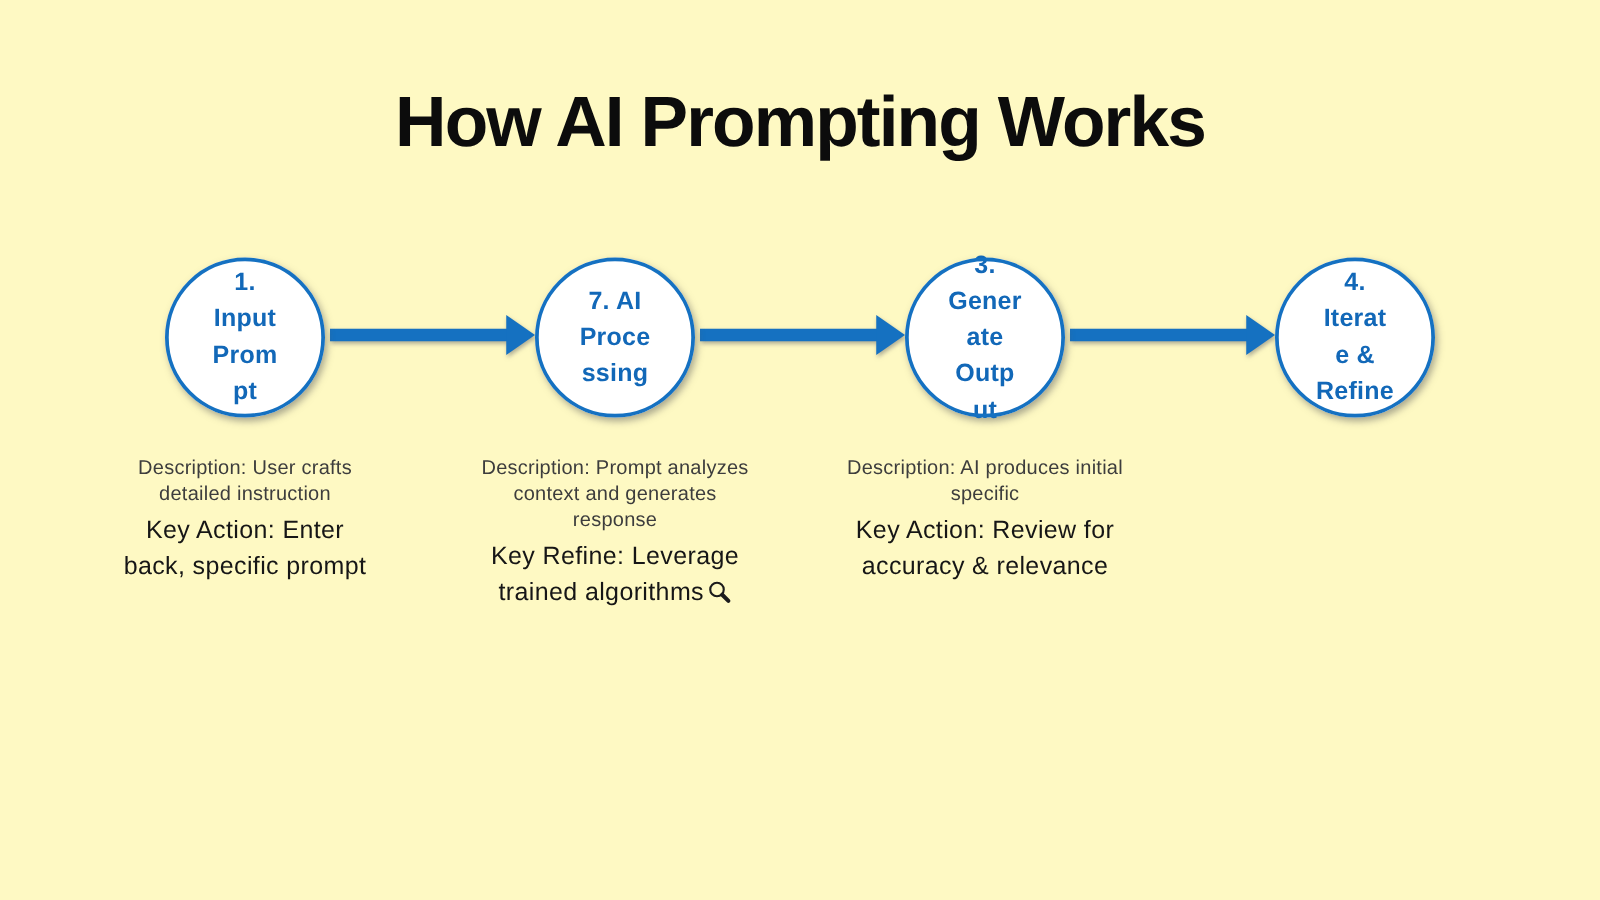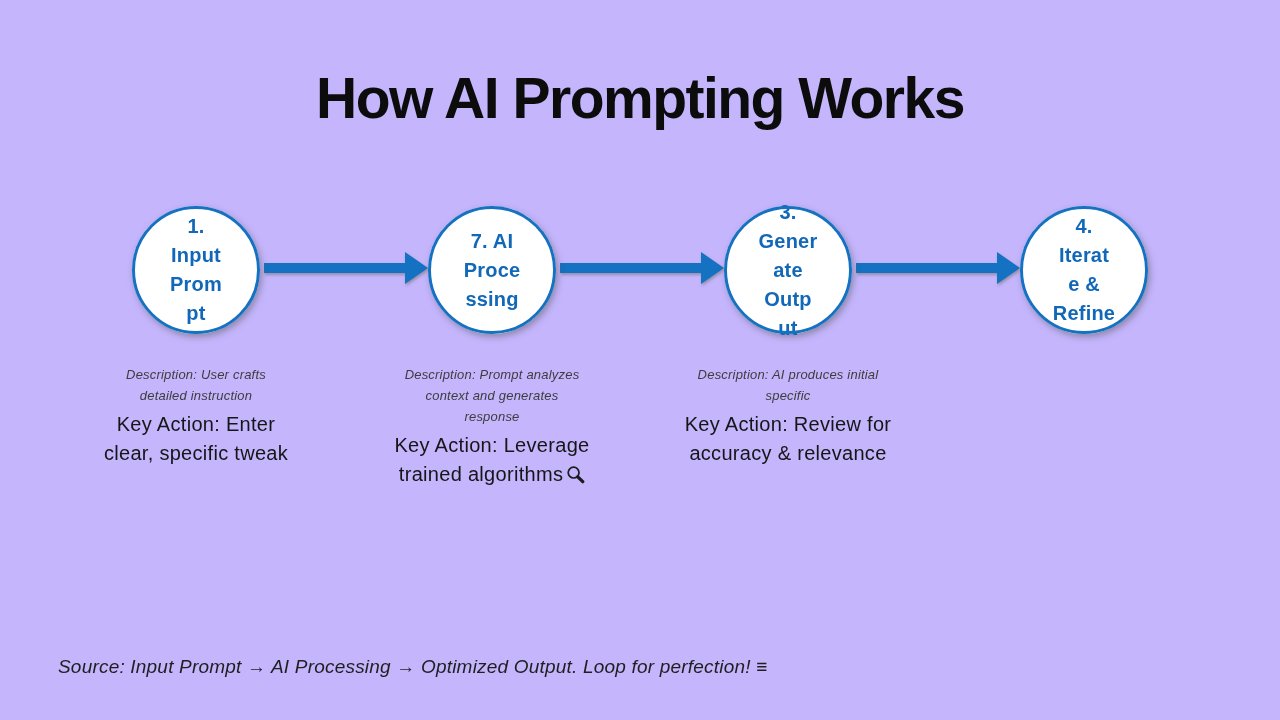--- a/index.html
+++ b/index.html
@@ -1,19 +1,19 @@
 <!DOCTYPE html>
 <html><head>
 <meta charset="utf-8">
 <style>
   html,body{margin:0;padding:0;background:#ffffff;}
   .slide{
     position:relative;
     width:1280px;height:720px;
-    background:#c4b5fd;
+    background:#fef9c3;
     overflow:hidden;
     font-family:"Liberation Sans", sans-serif;
   }
   .title{
     position:absolute;
     top:62px;left:0;width:1280px;
     text-align:center;
     font-size:57px;
     font-weight:700;
     letter-spacing:-1.5px;
@@ -53,26 +53,25 @@
   .flow-arrow{
     position:absolute;top:251px;width:164px;height:34px;
     filter:drop-shadow(1px 2px 1.5px rgba(110,110,110,0.55));
   }
   
   .step-text{
     position:absolute;top:364px;width:280px;
     text-align:center;
   }
   .step-desc{
-    font-size:13px;
+    font-size:16px;
     line-height:21px;
     letter-spacing:0.2px;
     color:#3d3d3d;
     white-space:pre-line;
-    font-style:italic;
   }
   .step-key{
     margin-top:4px;
     font-size:20px;
     line-height:29px;
     letter-spacing:0.3px;
     color:#161616;
     white-space:pre-line;
   }
   .mag-icon{
@@ -143,39 +142,38 @@
   </svg>
   <svg class="flow-arrow" style="left:856px" viewBox="0 0 164 34">
     <rect x="0" y="12" width="143" height="10" fill="#1571C1"></rect>
     <polygon points="141,1 164,17 141,33" fill="#1571C1"></polygon>
   </svg>
 
   <div class="step-text" style="left:56px">
     <div class="step-desc">Description: User crafts
 detailed instruction</div>
     <div class="step-key">Key Action: Enter
-clear, specific tweak</div>
+back, specific prompt</div>
   </div>
 
   <div class="step-text" style="left:352px">
     <div class="step-desc">Description: Prompt analyzes
 context and generates
 response</div>
-    <div class="step-key"><span>Key Action: Leverage
+    <div class="step-key"><span>Key Refine: Leverage
 trained algorithms</span><svg class="mag-icon" width="19" height="19" viewBox="0 0 20 20">
           <circle cx="8" cy="8" r="5.7" fill="none" stroke="#1c1c1c" stroke-width="1.8"></circle>
           <line x1="12.4" y1="12.4" x2="17.6" y2="17.6" stroke="#1c1c1c" stroke-width="3.4" stroke-linecap="round"></line>
         </svg></div>
   </div>
 
   <div class="step-text" style="left:648px">
     <div class="step-desc">Description: AI produces initial
 specific</div>
     <div class="step-key">Key Action: Review for
 accuracy &amp; relevance</div>
   </div>
 
   <div class="step-text" style="left:944px">
   </div>
 
-  <div class="source">Source: Input Prompt → AI Processing → Optimized Output. Loop for perfection! ≡</div>
 
 </div>
 
 </body></html>

